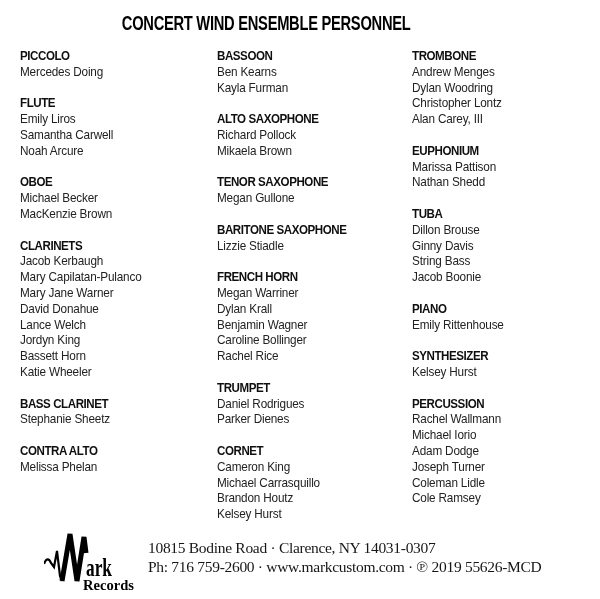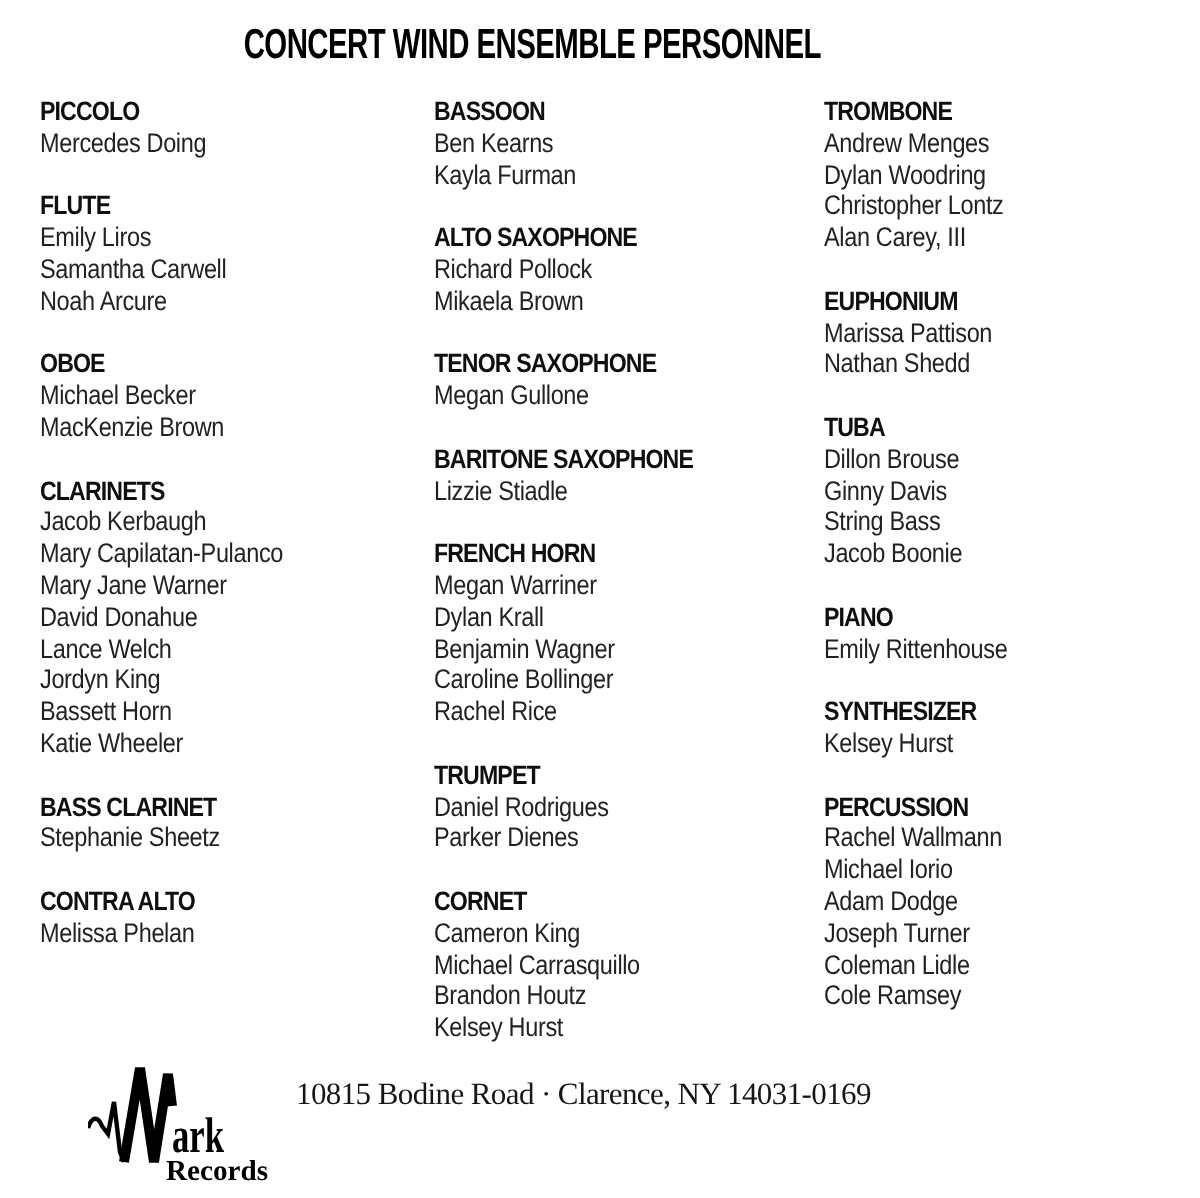--- a/index.html
+++ b/index.html
@@ -192,16 +192,17 @@
     </div>
 
   <svg class="logo-svg" width="106" height="64" viewBox="0 0 106 64" aria-hidden="true">
     <path d="M0,35 C2,29 5,29 7,34 L10,38 L13,22 L16,47 L18,52" fill="none" stroke="#000" stroke-width="2.2" stroke-linejoin="miter"></path>
     <path d="M18,52 L26,5 L33,52 L40,8 L42,24" fill="none" stroke="#000" stroke-width="5" stroke-linejoin="miter"></path>
     <text x="42" y="47" font-family="Liberation Serif, serif" font-weight="700" font-size="25" fill="#000" textLength="26" lengthAdjust="spacingAndGlyphs">ark</text>
     <text x="39" y="61" font-family="Liberation Serif, serif" font-weight="700" font-size="14.5" fill="#000" textLength="51" lengthAdjust="spacingAndGlyphs">Records</text>
   </svg>
 
   <div class="footer-text">
-    <div>10815 Bodine Road · Clarence, NY 14031-0169</div>
+    <div>10815 Bodine Road · Clarence, NY 14031-0307</div>
+    <div>Ph: 716 759-2600 · www.markcustom.com · ℗ 2019  55626-MCD</div>
   </div>
 
 </div>
 
 </body></html>

